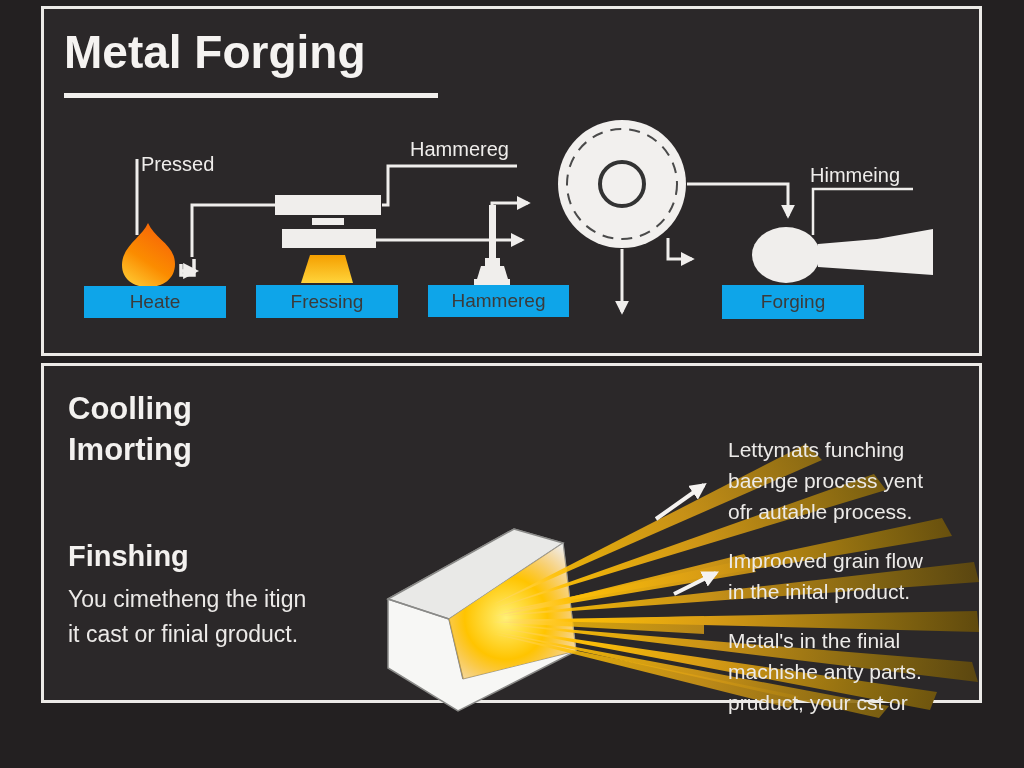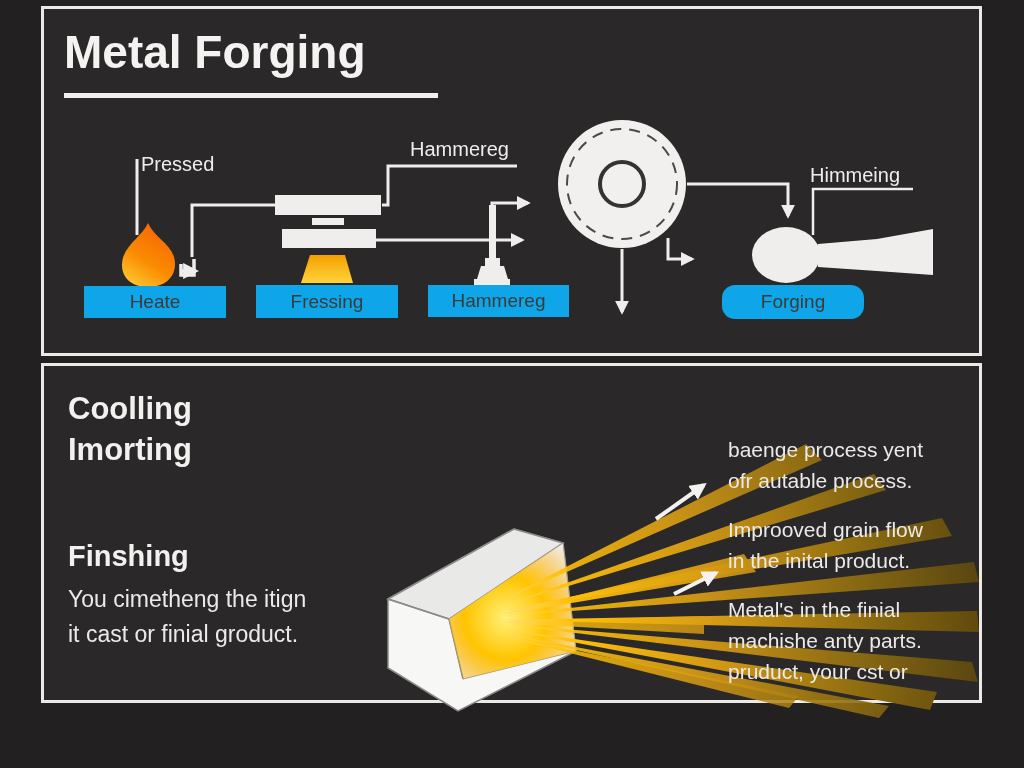--- a/index.html
+++ b/index.html
@@ -124,21 +124,21 @@
 
   <div class="abs stage-box" style="left:40px;top:277px;width:142px;height:32px;">
     <span>Heate</span>
   </div>
   <div class="abs stage-box" style="left:212px;top:276px;width:142px;height:33px;">
     <span>Fressing</span>
   </div>
   <div class="abs stage-box" style="left:384px;top:276px;width:141px;height:32px;">
     <span>Hammereg</span>
   </div>
-  <div class="abs stage-box" style="left:678px;top:276px;width:142px;height:34px;border-radius:13px;">
+  <div class="abs stage-box" style="left:678px;top:276px;width:142px;height:34px;">
     <span>Forging</span>
   </div>
 </div>
 
 <div class="panel" id="panel-bottom">
 
   <svg width="935" height="375" viewBox="0 0 935 375">
     <defs>
       <marker id="ah2" viewBox="0 0 10 10" refX="8" refY="5" markerWidth="4.2" markerHeight="4.2" orient="auto">
         <path d="M0,0 L10,5 L0,10 z" fill="#f4f2f0"></path>
@@ -193,20 +193,21 @@
 
   <div class="abs heading-md">Finshing</div>
 
   <div class="abs body-text">
     <span class="line">You cimetheng the itign</span>
     <span class="line">it cast or finial groduct.</span>
   </div>
 
   <div class="abs bullets">
     <div class="bullet">
+      <span class="line">Lettymats funching</span>
       <span class="line">baenge process yent</span>
       <span class="line">ofr autable process.</span>
     </div>
     <div class="bullet">
       <span class="line">Improoved grain flow</span>
       <span class="line">in the inital product.</span>
     </div>
     <div class="bullet">
       <span class="line">Metal's in the  finial</span>
       <span class="line">machishe anty parts.</span>

